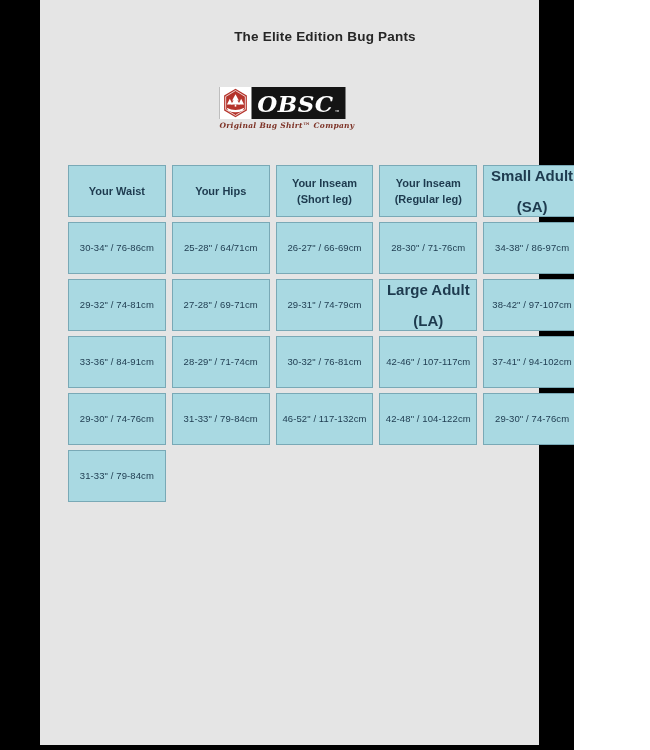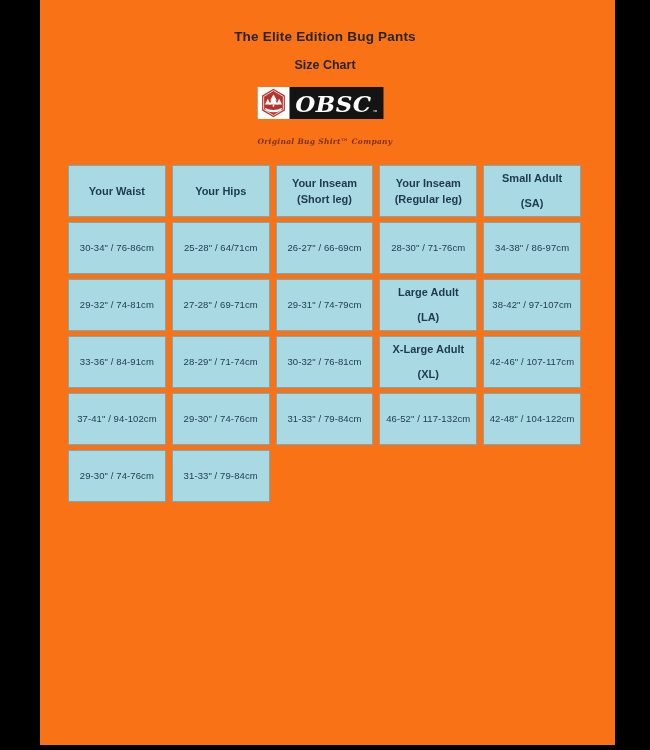--- a/index.html
+++ b/index.html
@@ -1,19 +1,19 @@
 <!DOCTYPE html>
 <html><head>
 <meta charset="utf-8">
 <style>
   html,body{margin:0;padding:0;background:#ffffff;}
   #canvas{
     position:relative;
-    width:650px;height:750px;
-    background:#f97316;
+    width:574px;height:750px;
+    background:#e5e5e5;
     overflow:hidden;
     font-family:"Liberation Sans", sans-serif;
   }
   
   .bar-left{position:absolute;left:0;top:0;width:40px;height:750px;background:#000;}
   .bar-right{position:absolute;right:0;top:0;width:35px;height:750px;background:#000;}
   .bar-bottom{position:absolute;left:0;bottom:0;width:650px;height:5px;background:#000;}
 
   .page-title{
     position:absolute;left:0;top:29px;width:650px;
@@ -30,52 +30,51 @@
   .logo-bar{display:flex;width:126px;height:32px;background:#141414;}
   .logo-badge{width:32px;height:32px;background:#ffffff;display:flex;align-items:center;justify-content:center;flex:0 0 32px;}
   .logo-badge svg{width:26px;height:30px;display:block;}
   .logo-word{
     flex:1;display:flex;align-items:center;justify-content:center;
     color:#ffffff;font-family:"DejaVu Serif", serif;font-style:italic;font-weight:bold;
     font-size:23px;line-height:1;letter-spacing:.5px;position:relative;
   }
   .logo-tm{font-size:5px;align-self:flex-end;margin:0 0 4px 1px;letter-spacing:0;}
   .logo-tagline{
-    margin-top:18px;white-space:nowrap;
+    margin-top:2px;white-space:nowrap;
     font-family:"DejaVu Serif", serif;font-style:italic;font-weight:bold;
     font-size:7.5px;color:#7d3226;letter-spacing:.3px;
   }
 
   
   .size-table{
     position:absolute;left:68px;top:165px;width:513px;
     display:grid;grid-template-columns:repeat(5,1fr);gap:5px 6px;
   }
   .cell{
     height:52px;box-sizing:border-box;
     background:#a9d9e2;border:1px solid #79a9b6;
     display:flex;flex-direction:column;align-items:center;justify-content:center;
     text-align:center;color:#1d3a4e;
   }
   .cell span{display:block;}
   .hcell{font-size:11px;font-weight:bold;line-height:1.5;}
-  .scell{font-size:11px;font-weight:bold;line-height:1.55;gap:8px;}
+  .scell{font-size:15px;font-weight:bold;line-height:1.55;gap:8px;}
   .mcell{font-size:9.5px;font-weight:400;line-height:1.2;letter-spacing:.1px;}
 </style>
 </head>
 <body>
 
 <div id="canvas">
 
   <div class="bar-left"></div>
   <div class="bar-right"></div>
   <div class="bar-bottom"></div>
 
   <div class="page-title">The Elite Edition Bug Pants</div>
-  <div class="page-subtitle">Size Chart</div>
 
   <div class="logo-wrap">
     <div class="logo-bar">
       <div class="logo-badge">
         <svg viewBox="0 0 100 116" xmlns="http://www.w3.org/2000/svg" aria-hidden="true">
           <polygon points="50,3 94,29 94,87 50,113 6,87 6,29" fill="#b5342c"></polygon>
           <polygon points="50,10 88,33 88,83 50,106 12,83 12,33" fill="none" stroke="#ffffff" stroke-width="3"></polygon>
           <polygon points="50,24 37,48 63,48" fill="#ffffff"></polygon>
           <polygon points="50,36 33,64 67,64" fill="#ffffff"></polygon>
           <rect x="47" y="64" width="6" height="8" fill="#ffffff"></rect>
@@ -151,24 +150,20 @@
     <div class="cell mcell">
         <span>33-36" / 84-91cm</span>
       </div>
     <div class="cell mcell">
         <span>28-29" / 71-74cm</span>
       </div>
     <div class="cell mcell">
         <span>30-32" / 76-81cm</span>
       </div>
 
-    <div class="cell scell">
-      <span>X-Large Adult</span>
-      <span>(XL)</span>
-    </div>
     <div class="cell mcell">
         <span>42-46" / 107-117cm</span>
       </div>
     <div class="cell mcell">
         <span>37-41" / 94-102cm</span>
       </div>
     <div class="cell mcell">
         <span>29-30" / 74-76cm</span>
       </div>
     <div class="cell mcell">

